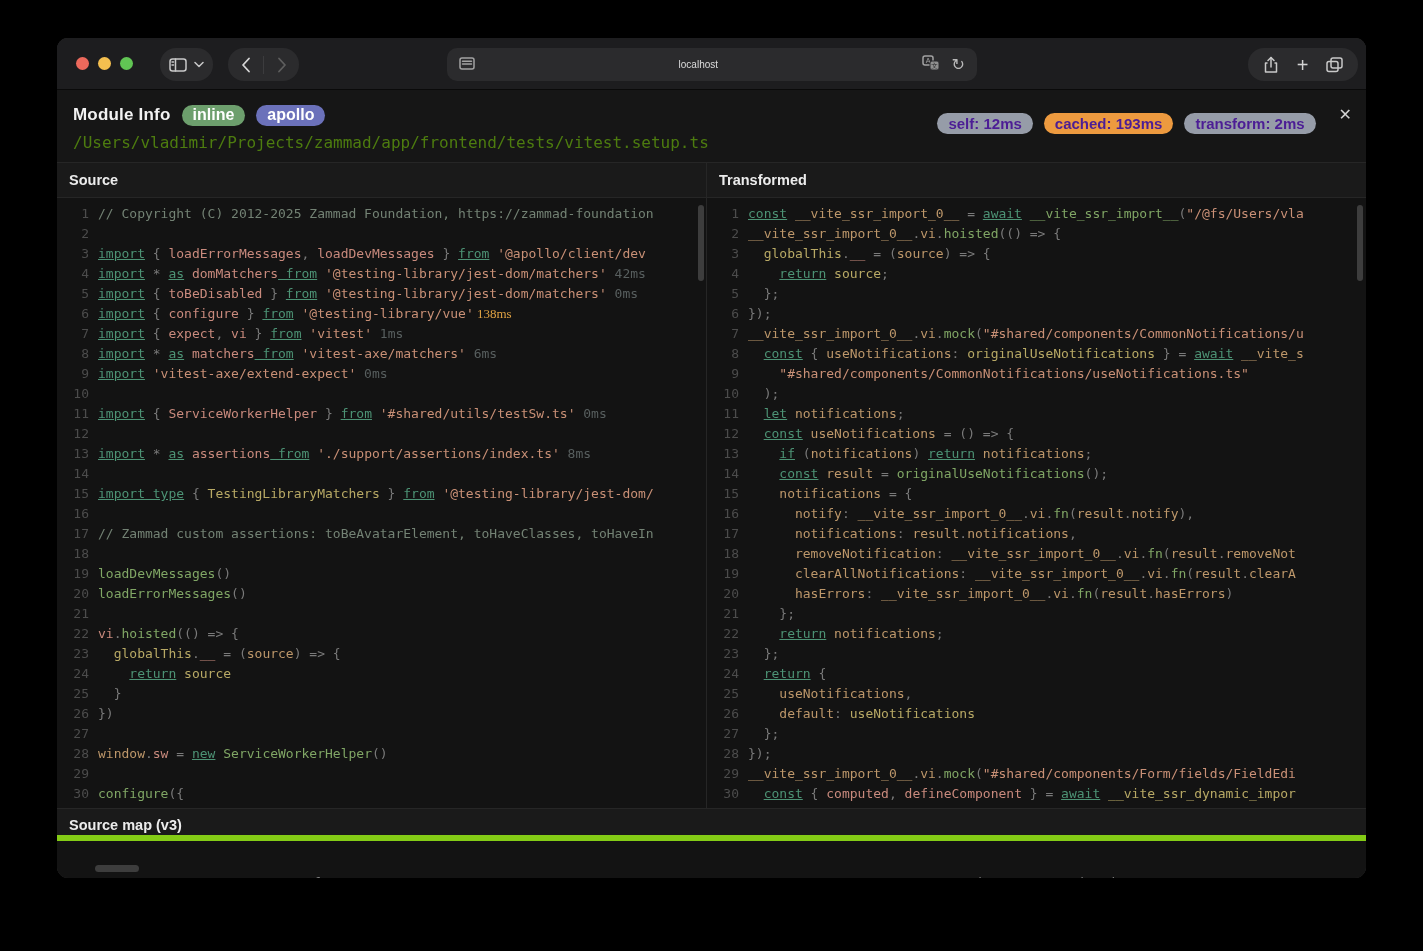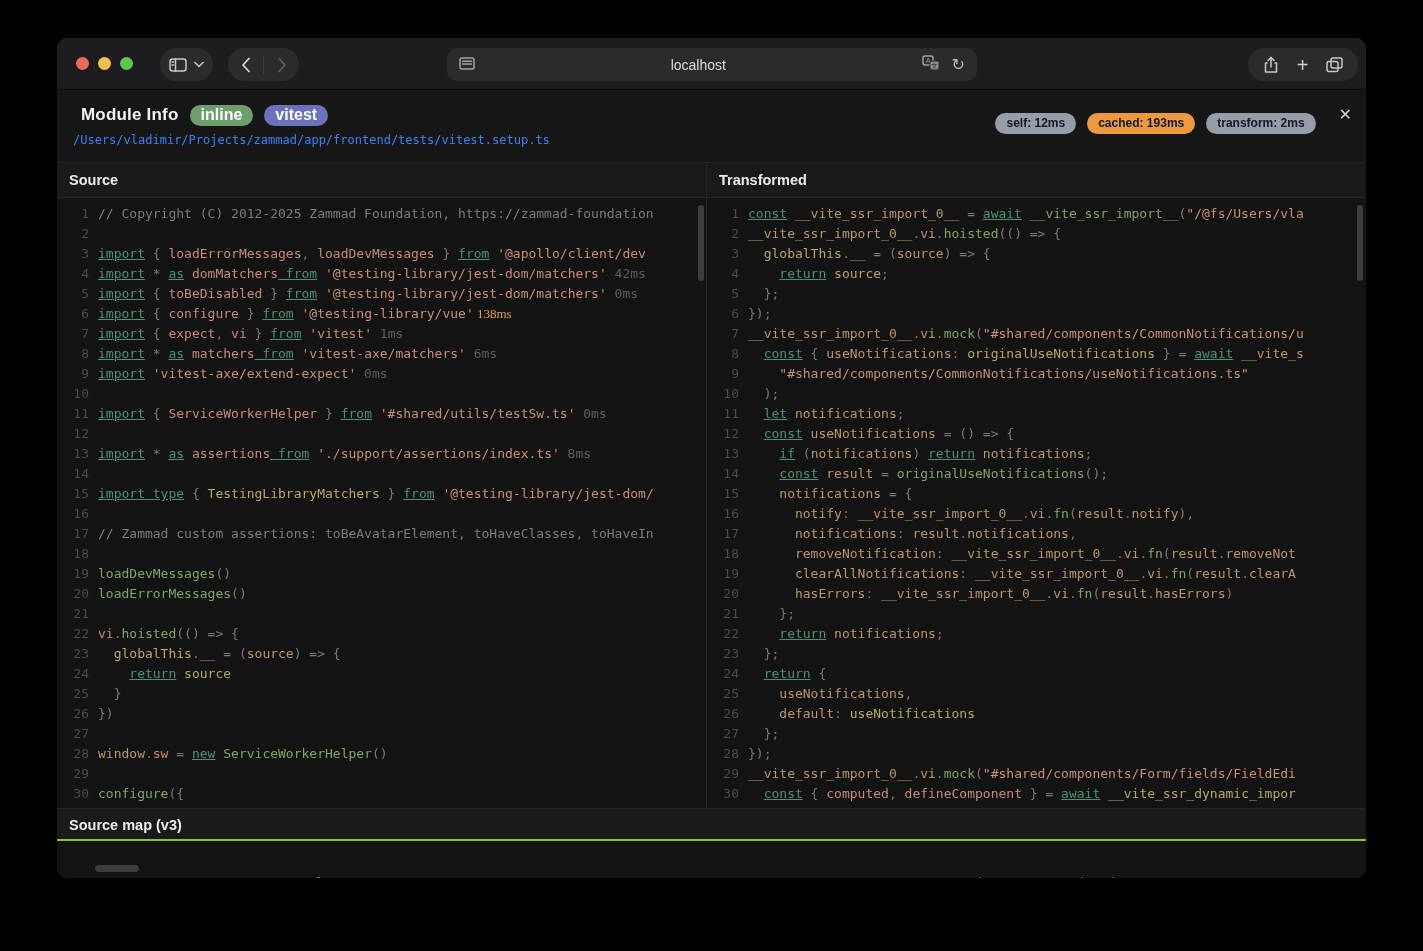--- a/index.html
+++ b/index.html
@@ -23,44 +23,44 @@
     border-radius:16px; display:flex; align-items:center; justify-content:center; }
   .pill svg { display:block; }
   .sidebar-group { left:103px; width:53px; gap:7px; }
   .nav-group { left:171px; width:71px; }
   .nav-half { width:35px; height:100%; display:flex; align-items:center; justify-content:center; }
   .nav-sep { width:1px; height:18px; background:#3c3c3e; }
 
   .urlbar { position:absolute; left:390px; top:10px; width:530px; height:33px;
     background:#2b2b2d; border-radius:10px; display:flex; align-items:center;
     padding:0 12px; }
-  .url-text { flex:1; text-align:center; color:#dcdcdc; font-size:14px; }
+  .url-text { flex:1; text-align:center; color:#dcdcdc; font-size:10px; }
   .url-right { display:flex; align-items:center; gap:12px; }
   .reload-glyph { color:#b9b9b9; font-size:16px; line-height:1;
     font-family:"DejaVu Sans", sans-serif; }
 
   .actions-group { left:1191px; width:110px; gap:0; justify-content:space-between;
     padding:0 15px; }
   .plus-glyph { color:#d2d2d2; font-size:20px; font-weight:400; line-height:1; }
 
   
   .modhead { position:absolute; left:0; top:52px; width:100%; height:73px;
     background:#161616; border-bottom:1px solid #262626; }
-  .modrow { position:absolute; left:24px; right:14px; top:13px; height:24px;
+  .modrow { position:absolute; left:16px; right:14px; top:13px; height:24px;
     display:flex; align-items:center; }
   .mod-title { color:#f2f2f2; font-size:17px; font-weight:700; letter-spacing:.2px; }
   .badge { height:21px; border-radius:11px; padding:0 11px; display:inline-flex;
     align-items:center; color:#fff; font-size:16px; font-weight:700; margin-left:11px; }
   .spacer { flex:1; }
   .tbadge { height:21px; border-radius:11px; padding:0 11px; display:inline-flex;
-    align-items:center; color:#0f172a; font-size:12px; font-weight:700; margin-left:11px;margin-top:16px; }
+    align-items:center; color:#4c1d95; font-size:15px; font-weight:700; margin-left:11px;margin-top:16px; }
   .closebtn { margin-left:23px; color:#d2d2d2; font-size:16px; line-height:1;
     cursor:default; font-family:"DejaVu Sans", sans-serif; }
-  .mod-path { position:absolute; left:16px; top:43px; color:#3b82f6;
-    font-family:"DejaVu Sans Mono", monospace; font-size:12px; }
+  .mod-path { position:absolute; left:16px; top:43px; color:#4d7c0f;
+    font-family:"DejaVu Sans Mono", monospace; font-size:16px; }
 
   
   .panels { position:absolute; left:0; top:125px; width:100%; height:645px; display:flex; }
   .panel { position:relative; height:100%; overflow:hidden; }
   .panel.src { width:649px; }
   .panel.trf { width:659px; }
   .vdivider { width:1px; height:100%; background:#262626; }
   .panel-head { height:35px; line-height:35px; padding-left:12px; background:#1a1a1a;
     border-bottom:1px solid #262626; color:#ececec; font-size:14.5px; font-weight:700; }
   .code { position:absolute; left:0; top:35px; right:0; bottom:0; background:#131313;
@@ -82,21 +82,21 @@
   .tk-m  { color:#585f5f; }
   .tk-mh { color:#e0a243;font-family:Liberation Serif, serif; }
 
   .vthumb { position:absolute; width:6px; height:76px; border-radius:3px;
     background:#3d3d3d; top:42px; }
   .panel.src .vthumb { right:2px; }
   .panel.trf .vthumb { right:3px; }
 
   
   .maphead { position:absolute; left:0; top:770px; width:100%; height:33px;
-    background:#1a1a1a; border-top:1px solid #262626; border-bottom:2px solid #84cc16;
+    background:#1a1a1a; border-top:1px solid #262626; border-bottom:6px solid #84cc16;
     line-height:32px; padding-left:12px; color:#ececec; font-size:14.5px; font-weight:700; }
   .maparea { position:absolute; left:0; top:803px; width:100%; height:37px;
     background:#131313; overflow:hidden; font-family:"DejaVu Sans Mono", monospace;
     font-size:13px; white-space:pre; }
   .maprow { height:20px; line-height:20px; display:flex; margin-top:2px; }
   .map-ln { width:20px; text-align:right; color:#4c4c4c; flex:none; }
   .map-text { margin-left:9px; color:#7e7e7e; flex:none; }
   .hthumb { position:absolute; left:38px; top:827px; width:44px; height:7px;
     border-radius:3.5px; background:#3d3d3d; }
 
@@ -181,21 +181,21 @@
           <rect x="5" y="1" width="11" height="10" rx="2" class="icon-stroke"></rect>
           <rect x="1" y="4.5" width="11" height="10" rx="2" class="icon-stroke" fill="#2b2b2d"></rect>
         </svg>
       </span>
     </div>
   </div>
 
   <div class="modhead">
     <div class="modrow">
       <span class="mod-title">Module Info</span>
-      <span id="badges"><span class="badge" style="background: rgb(109, 159, 109);">inline</span><span class="badge" style="background: rgb(107, 113, 186);">vitest</span></span>
+      <span id="badges"><span class="badge" style="background: rgb(109, 159, 109);">inline</span><span class="badge" style="background: rgb(107, 113, 186);">apollo</span></span>
       <span class="spacer"></span>
       <span id="timings"><span class="tbadge" style="background: rgb(150, 156, 168);">self: 12ms</span><span class="tbadge" style="background: rgb(237, 154, 63);">cached: 193ms</span><span class="tbadge" style="background: rgb(150, 156, 168);">transform: 2ms</span></span>
       <span class="closebtn">✕</span>
     </div>
     <div class="mod-path">/Users/vladimir/Projects/zammad/app/frontend/tests/vitest.setup.ts</div>
   </div>
 
   <div class="panels">
     <section class="panel src">
       <div class="panel-head">Source</div>

